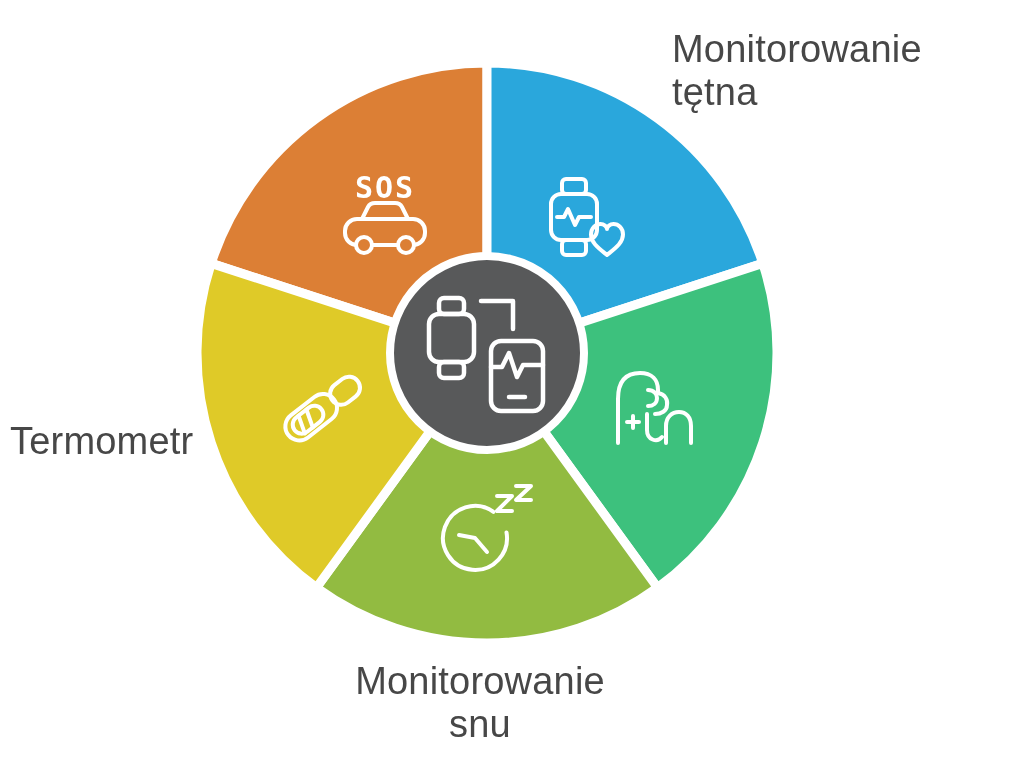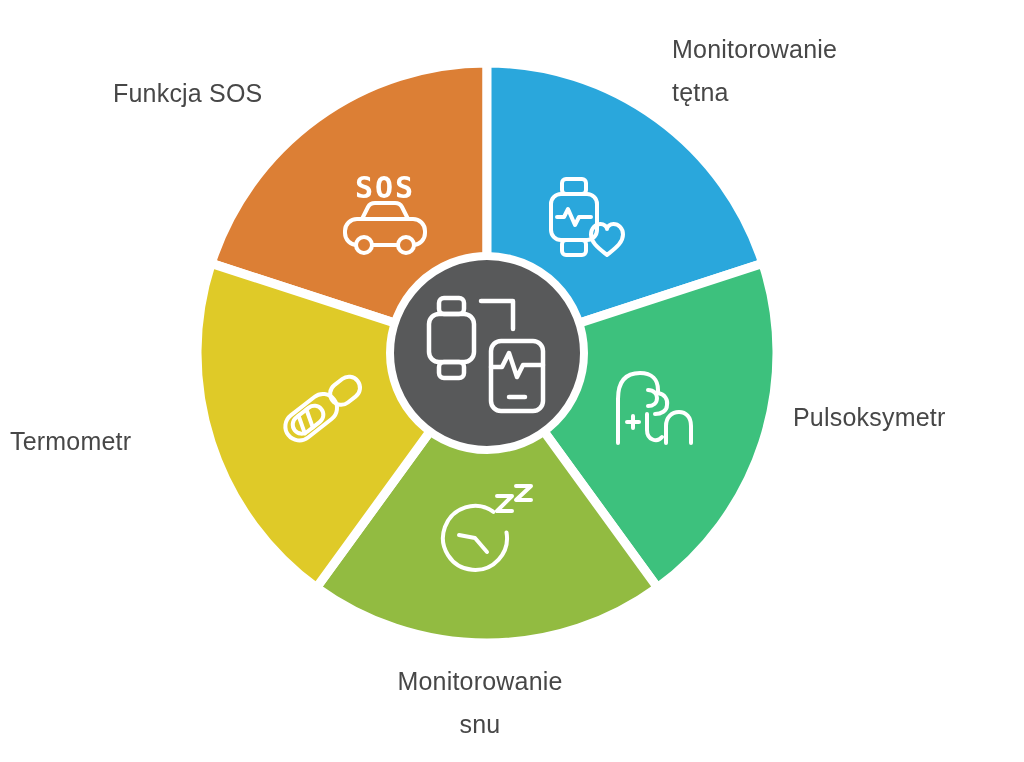--- a/index.html
+++ b/index.html
@@ -1,21 +1,21 @@
 <!DOCTYPE html>
 <html><head>
 <meta charset="utf-8">
 <style>
   html,body{margin:0;padding:0;background:#ffffff;}
   #stage{
     position:relative;width:1024px;height:762px;background:#ffffff;
     font-family:"Liberation Sans", sans-serif;overflow:hidden;
   }
   .label{
-    position:absolute;color:#474747;font-size:25px;line-height:43px;
+    position:absolute;color:#474747;font-size:38px;line-height:43px;
     white-space:pre;letter-spacing:0.2px;
   }
   .label.center{text-align:center;}
   svg text{font-family:"DejaVu Sans Mono", monospace;}
 </style>
 </head>
 <body>
 
 <div id="stage">
 
@@ -75,23 +75,21 @@
       <rect x="-48" y="-55" width="25" height="16" rx="5"></rect>
       <rect x="-48" y="9" width="25" height="16" rx="5"></rect>
       <rect x="-58" y="-39" width="45" height="48" rx="10"></rect>
       <path d="M-6,-52 L26,-52 L26,-24"></path>
       <rect x="4" y="-12" width="52" height="70" rx="10"></rect>
       <path d="M4,14 L15,14 L22,0 L30,24 L36,12 L56,12"></path>
       <path d="M22,44 L38,44"></path>
     </g>
   </svg>
 
-  <div class="label" style="left:113px;top:72px;">Funkcja SOS</div>
 
   <div class="label" style="left:672px;top:28px;"><span>Monitorowanie</span><br><span>tętna</span></div>
 
-  <div class="label" style="left:793px;top:396px;">Pulsoksymetr</div>
 
   <div class="label center" style="left:280px;top:660px;width:400px;"><span>Monitorowanie</span><br><span>snu</span></div>
 
   <div class="label" style="left:10px;top:396px;margin-top:24px;">Termometr</div>
 
 </div>
 
 </body></html>

